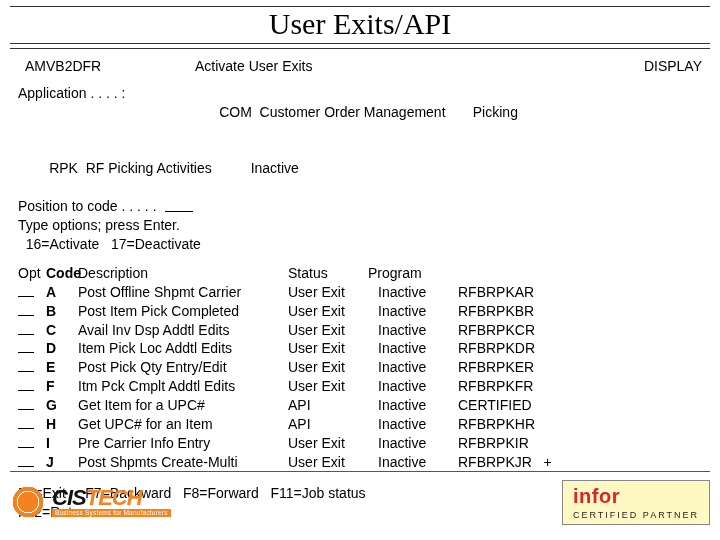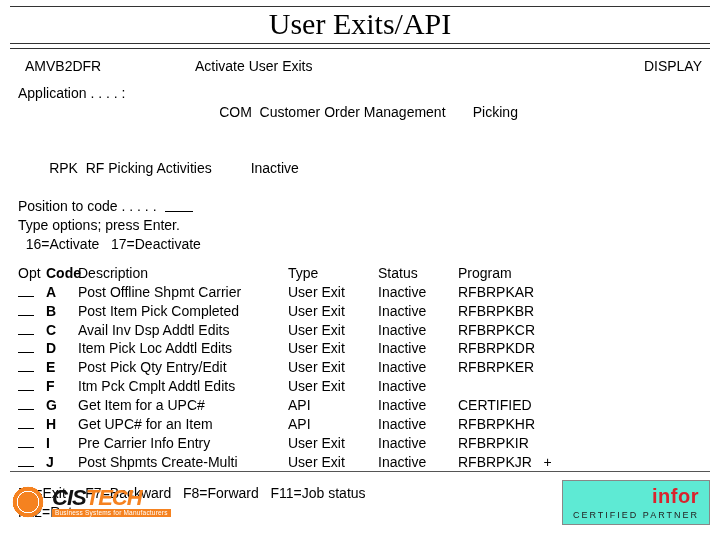--- a/index.html
+++ b/index.html
@@ -91,22 +91,22 @@
     background: radial-gradient(circle,#f58220 0%,#f58220 40%,#fff 41%,#fff 44%,#f58220 45%,#f58220 60%, transparent 61%);
     position:relative;
   }
   .ct-text { display:flex; flex-direction:column; line-height:1;}
   .ct-name { font-size:22px; font-weight:900; font-style:italic; color:#111; letter-spacing:-1px;}
   .ct-name .orange{ color:#f58220;}
   .ct-tag { font-size:6.5px; background:#f58220;color:#fff;padding:1px 3px; letter-spacing:0.2px;}
   .logo-infor {
     border:1px solid #888;
     padding:4px 10px;
-    display:flex; flex-direction:column; align-items:flex-end;gap:2px;
-    background:#5eead4;
+    display:flex; flex-direction:column; align-items:flex-start;gap:2px;
+    background:#fef9c3;
     margin-left:9px;
   }
   .infor-name{ font-size:20px; font-weight:900; color:#d9232e; letter-spacing:0.5px;}
   .infor-sub{ font-size:9px; letter-spacing:2px; color:#222;}
 </style>
 </head>
 <body>
 
 <div class="title-wrap">
   <span class="title">User Exits/API</span>
@@ -140,21 +140,20 @@
     <div class="instr">
       <div>Type options; press Enter.</div>
       <div style="white-space:pre">  16=Activate   17=Deactivate</div>
     </div>
   </div>
 
   <div class="table-hdr">
     <span class="col-opt">Opt</span>
     <span class="col-code">Code</span>
     <span class="col-desc">Description</span>
-    <span class="col-type">Type</span>
     <span class="col-status">Status</span>
     <span class="col-prog">Program</span>
   </div>
 
   <div id="rows-container">
       <div class="table-row">
         <span class="col-opt"><span class="opt-input"></span></span>
         <span class="col-code">A</span>
         <span class="col-desc">Post Offline Shpmt Carrier</span>
         <span class="col-type">User Exit</span>
@@ -192,20 +191,21 @@
         <span class="col-type">User Exit</span>
         <span class="col-status">Inactive</span>
         <span class="col-prog" style="white-space: pre;">RFBRPKER</span>
       </div>
       <div class="table-row">
         <span class="col-opt"><span class="opt-input"></span></span>
         <span class="col-code">F</span>
         <span class="col-desc">Itm Pck Cmplt Addtl Edits</span>
         <span class="col-type">User Exit</span>
         <span class="col-status">Inactive</span>
+        <span class="col-prog" style="white-space: pre;">RFBRPKFR</span>
       </div>
       <div class="table-row">
         <span class="col-opt"><span class="opt-input"></span></span>
         <span class="col-code">G</span>
         <span class="col-desc">Get Item for a UPC#</span>
         <span class="col-type">API</span>
         <span class="col-status">Inactive</span>
         <span class="col-prog" style="white-space: pre;">CERTIFIED</span>
       </div>
       <div class="table-row">

